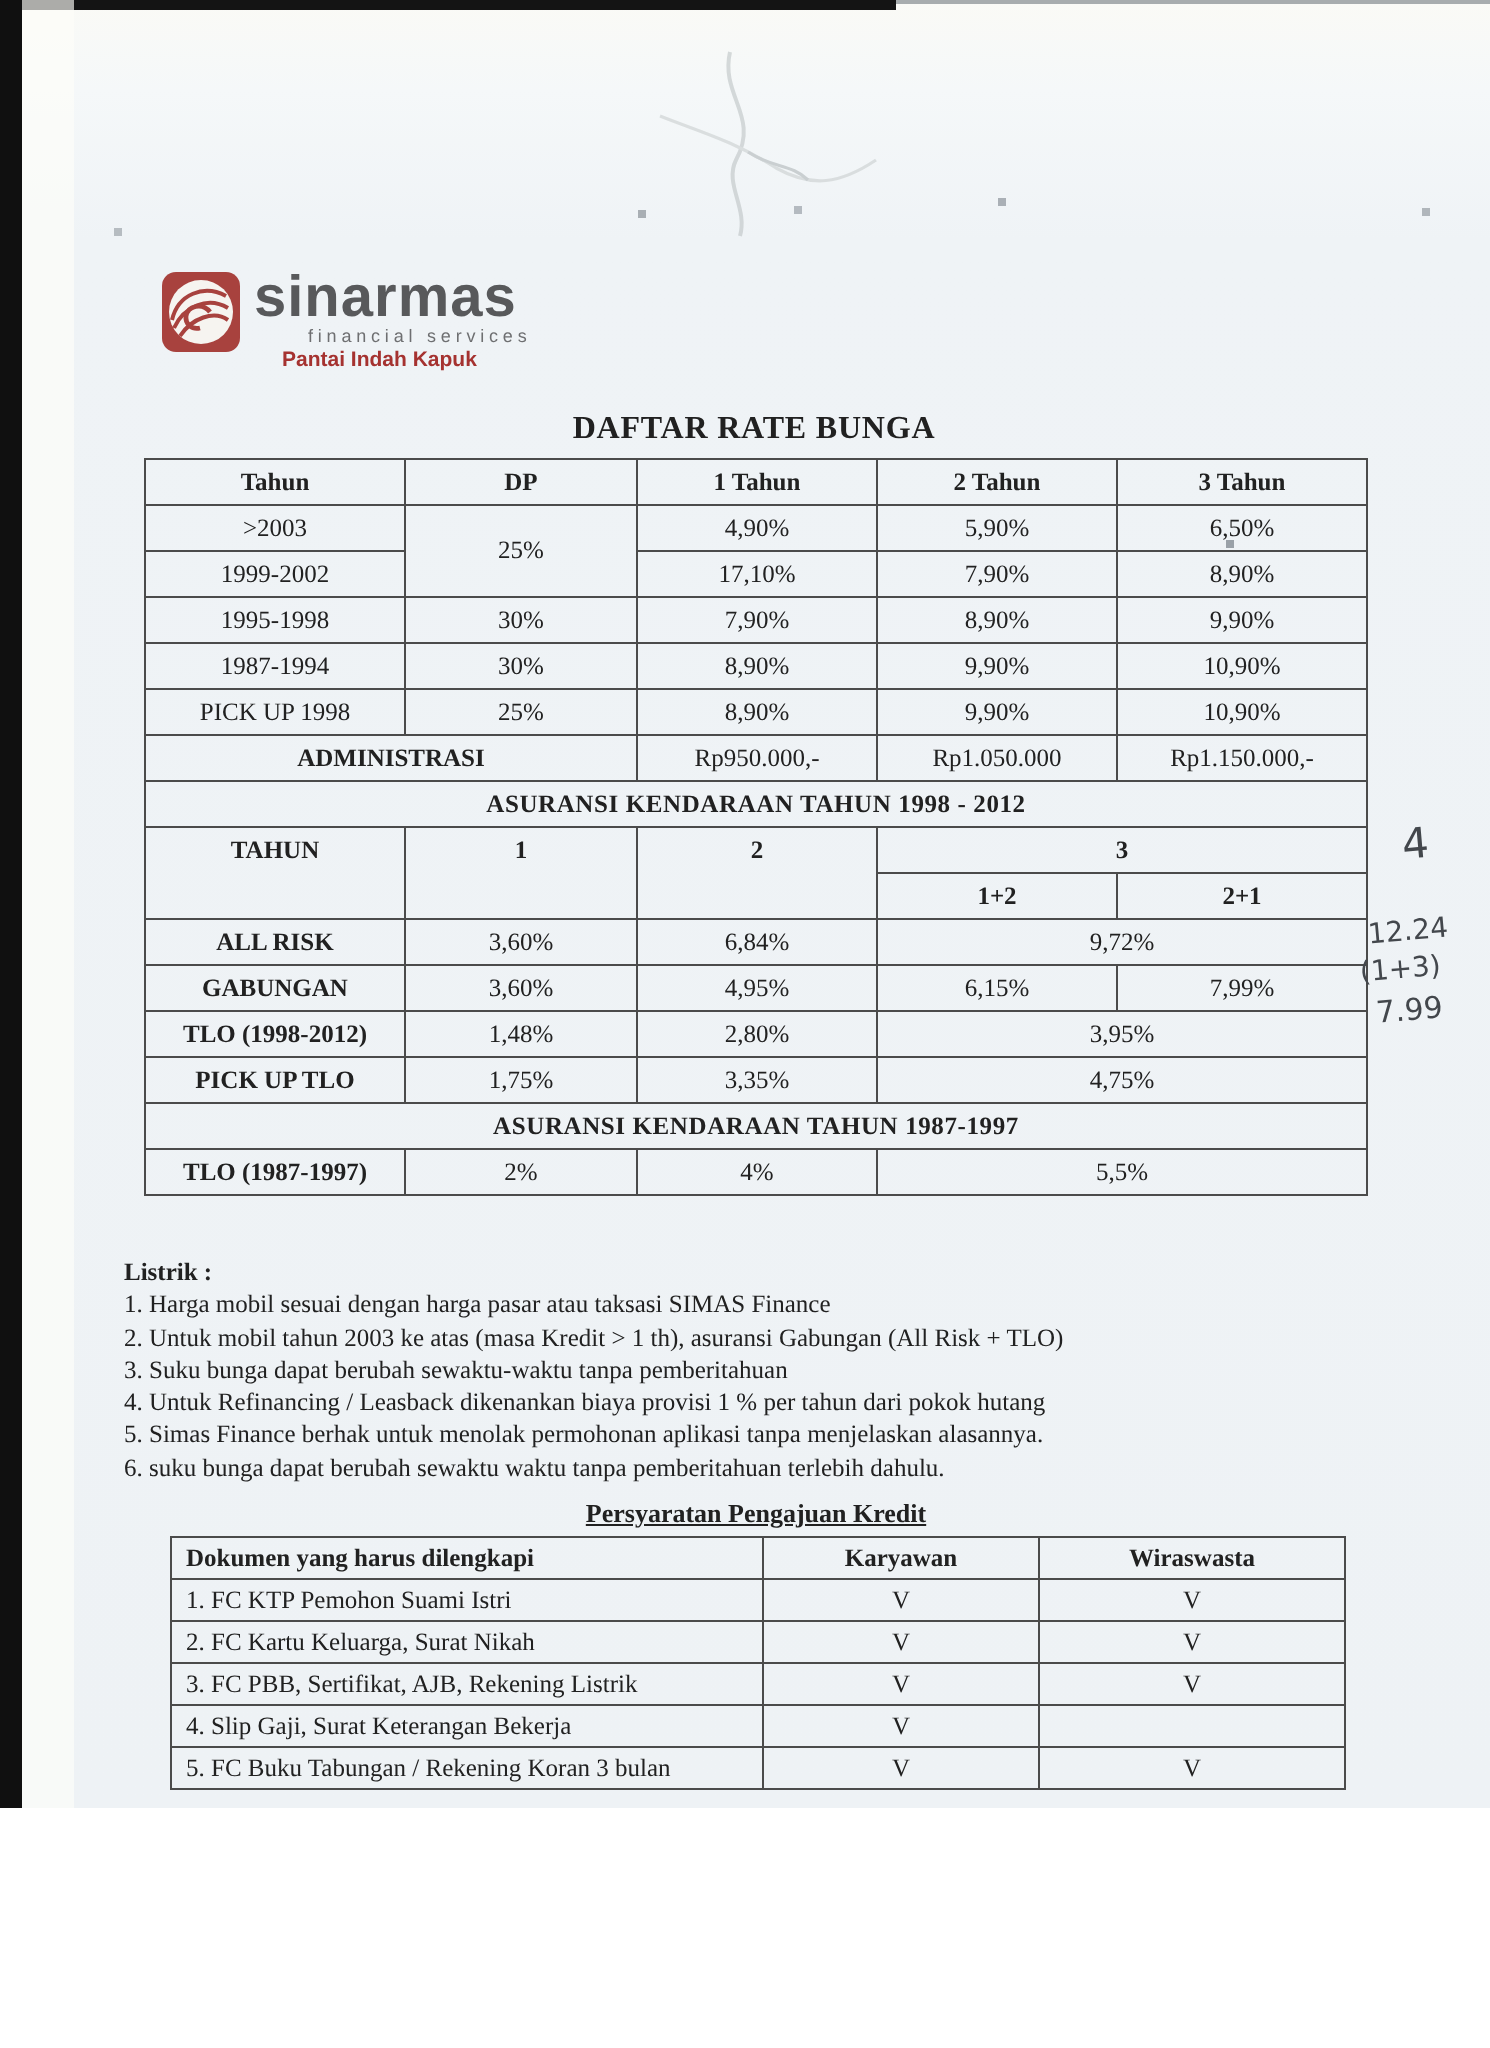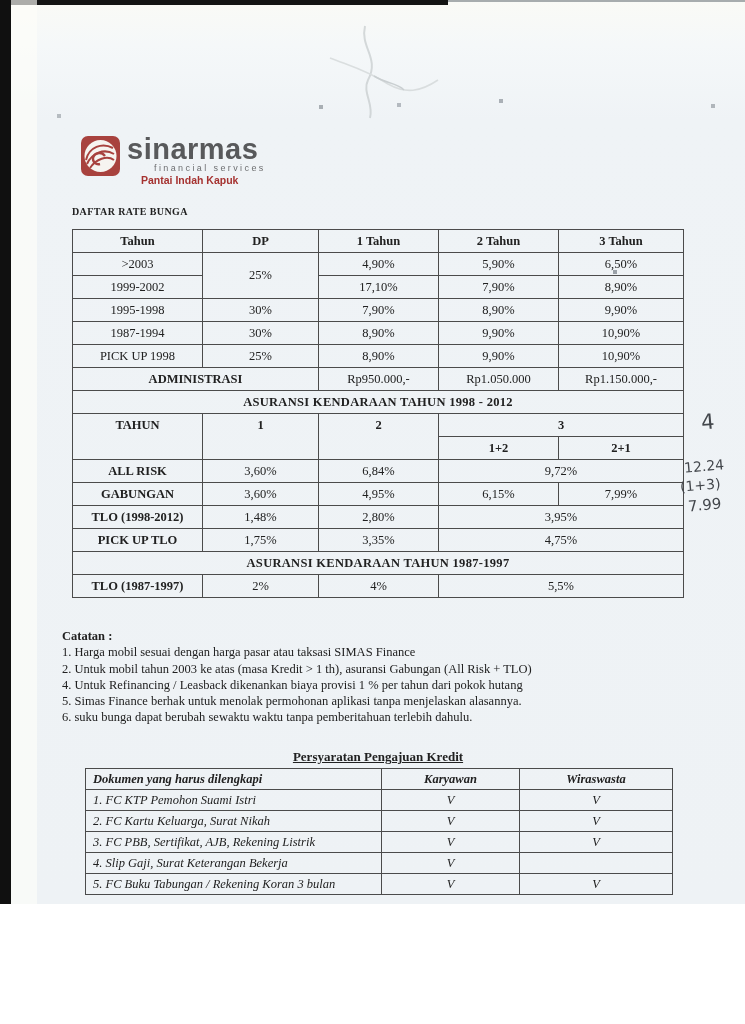--- a/index.html
+++ b/index.html
@@ -25,36 +25,36 @@
 
   
   .logo { position:absolute; left:80px; top:134px; display:flex; align-items:flex-start; }
   .logo-icon { width:41px; height:44px; }
   .logo-text { margin-left:6px; font-family:"Liberation Sans", sans-serif; }
   .brand { font-size:29px; font-weight:bold; color:#58595b; letter-spacing:.5px; line-height:30px; }
   .tagline { font-size:9px; letter-spacing:2.4px; color:#6e6f71; margin:-1px 0 0 3px;padding-left:24px; }
   .branch { font-size:10.5px; font-weight:bold; color:#a53230; margin:1px 0 0 14px; }
 
   
-  .doc-title { position:absolute; left:72px; top:206px; width:610px; text-align:left;
-    font-weight:bold; font-size:10px; letter-spacing:.4px; }
+  .doc-title { position:absolute; left:72px; top:206px; width:610px; text-align:center;
+    font-weight:bold; font-size:16px; letter-spacing:.4px; }
   .doc-title2 { position:absolute; left:85px; top:749px; width:586px; text-align:center;
     font-weight:bold; font-size:13px;text-decoration:underline; }
 
   
   table { border-collapse:collapse; table-layout:fixed; }
   td,th { border:1px solid #4b4b4b; font-size:12.5px; text-align:center;
     padding:1px 4px; line-height:1.15; font-weight:normal; height:23px; overflow:hidden; }
   .b { font-weight:bold; }
 
   .t1 { position:absolute; left:72px; top:229px; width:611px; }
   .t1 .vtop { vertical-align:top; padding-top:4px; }
   .t1 .sec { font-weight:bold; letter-spacing:.3px; }
 
-  .t2 { position:absolute; left:85px; top:768px; width:587px;font-style:italic; }
+  .t2 { position:absolute; left:85px; top:768px; width:587px; }
   .t2 td, .t2 th { height:21px; }
   .t2 .doc-cell { text-align:left; padding-left:7px; }
 
   
   .hw { position:absolute; font-family:"DejaVu Sans", sans-serif; color:#43474c;
     transform:rotate(-5deg); }
   .hw-4 { left:701px; top:410px; font-size:21px; }
   .hw-a { left:684px; top:458px; font-size:14px; }
   .hw-b { left:680px; top:477px; font-size:14px; }
   .hw-c { left:688px; top:496px; font-size:15px; }
@@ -196,23 +196,24 @@
     <tr>
       <td class="b">TLO (1987-1997)</td>
       <td>2%</td>
       <td>4%</td>
       <td colspan="2">5,5%</td>
     </tr>
   </tbody>
     </table>
 
   <div class="notes" style="position:absolute; left:62px; top:628px; width:625px; font-size:12.5px; line-height:16.3px;">
-    <div class="b">Catatan :</div>
+    <div class="b">Listrik :</div>
     <div>1. Harga mobil sesuai dengan harga pasar atau taksasi SIMAS Finance</div>
     <div>2. Untuk mobil tahun 2003 ke atas (masa Kredit &gt; 1 th), asuransi Gabungan (All Risk + TLO)</div>
+    <div>3. Suku bunga dapat berubah sewaktu-waktu tanpa pemberitahuan</div>
     <div>4. Untuk Refinancing / Leasback dikenankan biaya provisi 1 % per tahun dari pokok hutang</div>
     <div>5. Simas Finance berhak untuk menolak permohonan aplikasi tanpa menjelaskan alasannya.</div>
     <div>6. suku bunga dapat berubah sewaktu waktu tanpa pemberitahuan terlebih dahulu.</div>
   </div>
 
   <div class="doc-title2">Persyaratan Pengajuan Kredit</div>
 
   <table class="t2">
     <colgroup>
         <col style="width:296px">

